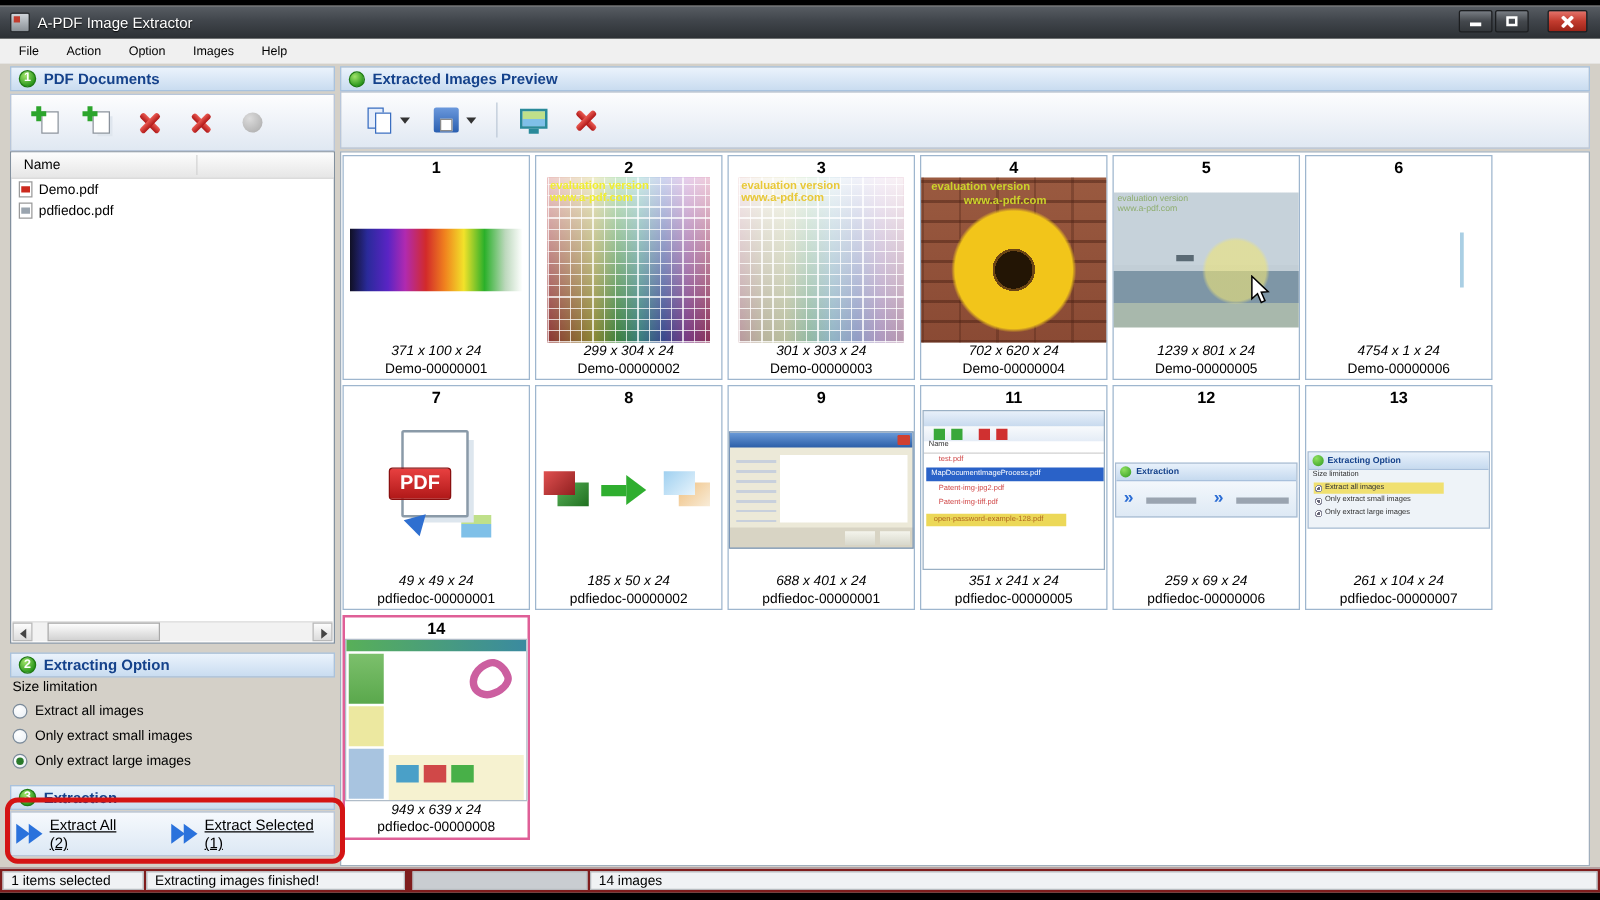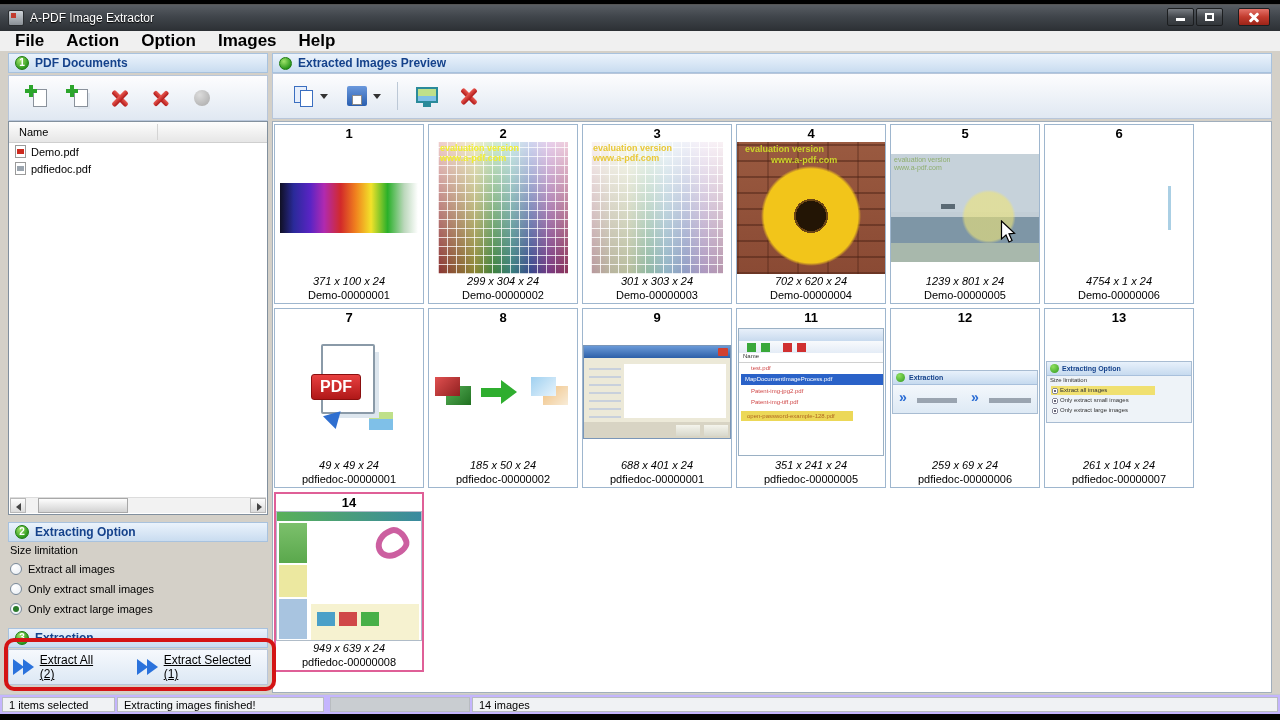--- a/index.html
+++ b/index.html
@@ -20,21 +20,21 @@
     background:linear-gradient(180deg,#787d83,#44484d 50%,#33373b);box-sizing:border-box;}
   .win-btn.close{width:32px;margin-left:15px;background:linear-gradient(180deg,#e4736a,#c23b2e 50%,#9c2418);}
   .win-btn.min::after{content:"";position:absolute;left:8px;bottom:4px;width:9px;height:3px;background:#fff;}
   .win-btn.max::after{content:"";position:absolute;left:8px;top:4px;width:9px;height:8px;border:2px solid #fff;box-sizing:border-box;}
   .win-btn.close::before,.win-btn.close::after{content:"";position:absolute;left:9px;top:7px;width:12px;height:3px;background:#fff;border-radius:1px;}
   .win-btn.close::before{transform:rotate(45deg);} .win-btn.close::after{transform:rotate(-45deg);}
 
   
   .menubar{position:absolute;left:0;top:26px;right:0;height:20px;background:#f0f0f0;border-bottom:1px solid #d8d8d8;
     display:flex;align-items:center;padding-left:4px;}
-  .menu-item{padding:2px 11px;font-size:17px;font-weight:bold;}
+  .menu-item{padding:2px 11px;font-size:10px;}
 
   
   .client{position:absolute;left:0;top:46px;right:0;bottom:19px;background:#d4d0c8;}
 
   .section-header{position:absolute;height:20px;background:linear-gradient(180deg,#ebf3fc 0%,#c9dcf0 100%);
     border:1px solid #a8c2de;box-sizing:border-box;display:flex;align-items:center;gap:6px;padding-left:6px;
     color:#15428b;font-weight:bold;font-size:12px;}
   .step-badge{width:14px;height:14px;border-radius:50%;flex:0 0 14px;
     background:radial-gradient(circle at 35% 30%,#9fe36a,#2f9a1f 70%,#1e7a12);border:1px solid #1e7a12;box-sizing:border-box;
     color:#fff;font-size:10px;font-weight:bold;text-align:center;line-height:12px;}
@@ -253,21 +253,21 @@
     linear-gradient(#4aa0c8,#4aa0c8),linear-gradient(#d04848,#d04848),linear-gradient(#48b048,#48b048),
     linear-gradient(#f6f2d0,#f6f2d0);
     background-position:2px 11px,2px 53px,2px 87px,40px 100px,62px 100px,84px 100px,34px 92px;
     background-size:28px 40px,28px 32px,28px 40px,18px 14px,18px 14px,18px 14px,108px 36px;background-repeat:no-repeat;}
   .kind-screenshot::before{content:"";position:absolute;left:0;top:0;right:0;height:9px;
     background:linear-gradient(90deg,#58b058,#3a8aa0);}
   .kind-screenshot::after{content:"";position:absolute;right:12px;top:16px;width:34px;height:30px;
     border:6px solid #cc5fa0;border-radius:60% 40% 55% 45%/55% 60% 40% 45%;transform:rotate(-20deg);box-sizing:border-box;}
 
   
-  .statusbar{position:absolute;left:0;right:0;bottom:0;height:19px;background:#c4b5fd;border-top:1px solid #c4c8cc;}
+  .statusbar{position:absolute;left:0;right:0;bottom:0;height:19px;background:#7f1d1d;border-top:1px solid #c4c8cc;}
   .sb-panel{position:absolute;top:2px;bottom:2px;border:1px solid #b8bcc0;box-sizing:border-box;
     font-size:11px;line-height:13px;padding:1px 0 0 6px;background:#f0f2f4;}
   .sb-1{left:2px;width:113px;}
   .sb-2{left:117px;width:207px;}
   .sb-progress{left:330px;width:140px;background:#c9cdd1;}
   .sb-4{left:472px;right:2px;}
 
   .cursor{position:absolute;left:1000px;top:220px;z-index:50;}
 </style>
 </head>

